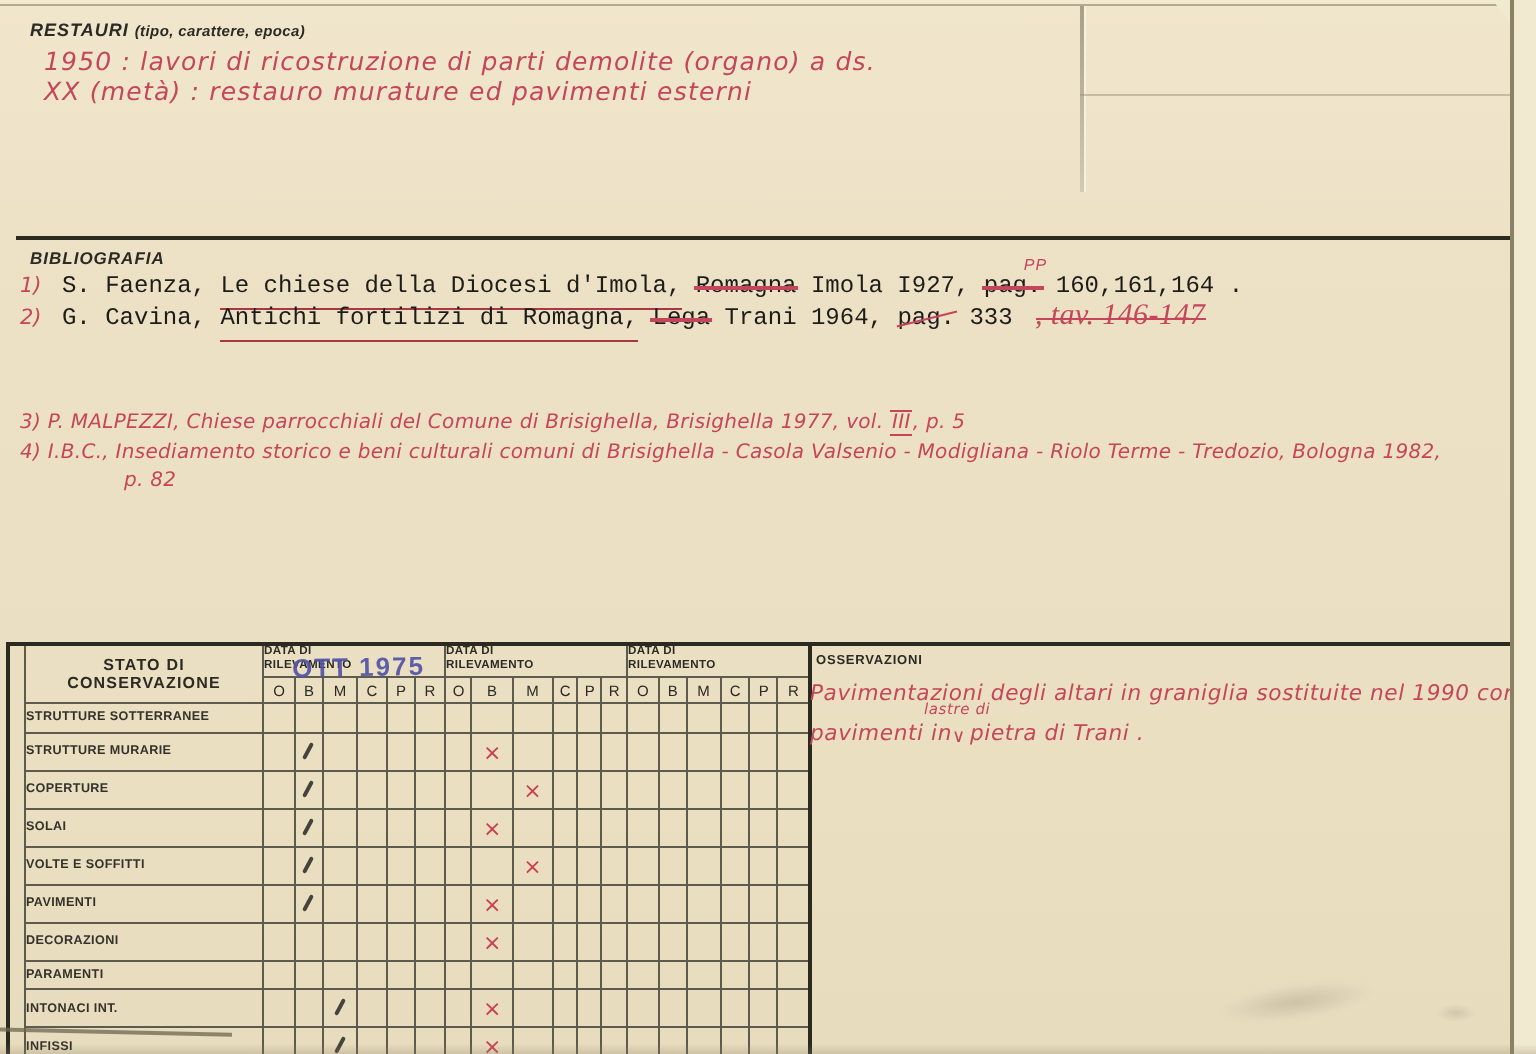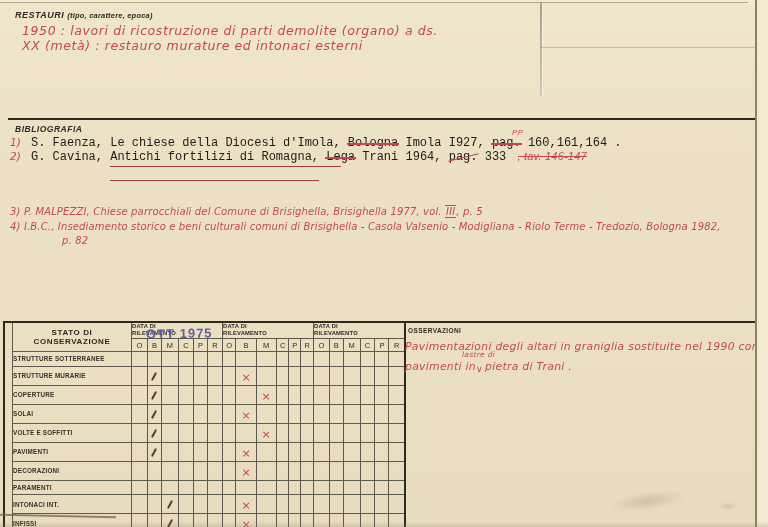--- a/index.html
+++ b/index.html
@@ -45,28 +45,28 @@
   
   .hand{font-family:"DejaVu Sans",sans-serif;font-style:italic;color:var(--red);white-space:nowrap;}
   .restauri-l1{left:22px;top:23px;font-size:12.5px;letter-spacing:.6px;font-style:italic;}
   .restauri-l2{left:22px;top:38px;font-size:12.5px;letter-spacing:.6px;}
   .rule-main{left:8px;top:118px;width:748px;height:2px;background:var(--heavy);}
   
   .bib-entry{position:absolute;left:10px;font-family:"Liberation Mono","DejaVu Sans Mono",monospace;
     font-size:12px;color:var(--typed);white-space:nowrap;}
   .e1{top:136px;} .e2{top:150px;}
   .bib-num{color:var(--red);font-family:"DejaVu Sans",sans-serif;font-style:italic;font-size:10.5px;margin-right:3px;}
-  .bib-title{border-bottom:1.3px solid var(--red-dark);padding-bottom:16px;}
+  .bib-title{border-bottom:1.3px solid var(--red-dark);padding-bottom:4px;}
   .strike-red{position:relative;display:inline-block;}
   .strike-red::after{content:"";position:absolute;left:-1px;right:-1px;top:52%;height:1.4px;background:var(--red);}
   .strike-diag::after{transform:rotate(-14deg);}
   .pp{position:absolute;left:20px;top:-8px;font-size:8px;color:var(--red);
     font-family:Liberation Sans, sans-serif;font-style:italic;letter-spacing:.5px;}
-  .red-note{position:relative;display:inline-block;color:var(--red);font-family:Liberation Sans, sans-serif;
-    font-style:italic;font-size:11px;margin-left:4px;letter-spacing:.2px;}
+  .red-note{position:relative;display:inline-block;color:var(--red);font-family:Liberation Serif, serif;
+    font-style:italic;font-size:15px;margin-left:4px;letter-spacing:.2px;}
   .red-note::after{content:"";position:absolute;left:0;right:0;top:50%;height:1.1px;background:var(--red);}
   .bib-red{position:absolute;left:10px;font-family:"DejaVu Sans",sans-serif;font-style:italic;
     color:var(--red);font-size:10px;letter-spacing:.15px;white-space:nowrap;margin-top:40px;}
   .e3{top:166px;} .e4{top:181px;} .e4b{top:195px;left:62px;}
   .roman{border-top:1px solid var(--red);border-bottom:1px solid var(--red);padding:0 1px;}
   
   .cons-table{position:absolute;left:3px;top:321px;border-collapse:collapse;table-layout:fixed;}
   .cons-table td{border:1px solid var(--grid);padding:0;}
   .cons-table{border:2px solid var(--heavy);}
   .strip{width:7px;}
@@ -98,31 +98,31 @@
   <div class="abs top-light"></div>
   <div class="abs top-edge"></div>
   <div class="abs crease-v"></div>
   <div class="abs crease-h"></div>
 
   <div class="abs print-head restauri-head">
     <span>RESTAURI</span>
     <span class="restauri-note">(tipo, carattere, epoca)</span>
   </div>
   <div class="abs hand restauri-l1">1950 : lavori di ricostruzione di parti demolite (organo) a ds.</div>
-  <div class="abs hand restauri-l2">XX (metà) : restauro murature ed intonaci esterni</div>
+  <div class="abs hand restauri-l2">XX (metà) : restauro murature ed pavimenti esterni</div>
 
   <div class="abs rule-main"></div>
 
   <div class="abs print-head bib-head">BIBLIOGRAFIA</div>
 
   <div class="bib-entry e1">
     <span class="bib-num">1)</span>
     <span>S. Faenza,</span>
     <span class="bib-title">Le chiese della Diocesi d'Imola,</span>
-    <span class="strike-red">Bologna</span>
+    <span class="strike-red">Romagna</span>
     <span>Imola I927,</span>
     <span class="strike-red"><span>pag.</span><span class="pp">PP</span></span>
     <span>160,161,164 .</span>
   </div>
 
   <div class="bib-entry e2">
     <span class="bib-num">2)</span>
     <span>G. Cavina,</span>
     <span class="bib-title">Antichi fortilizi di Romagna,</span>
     <span class="strike-red">Lega</span>

